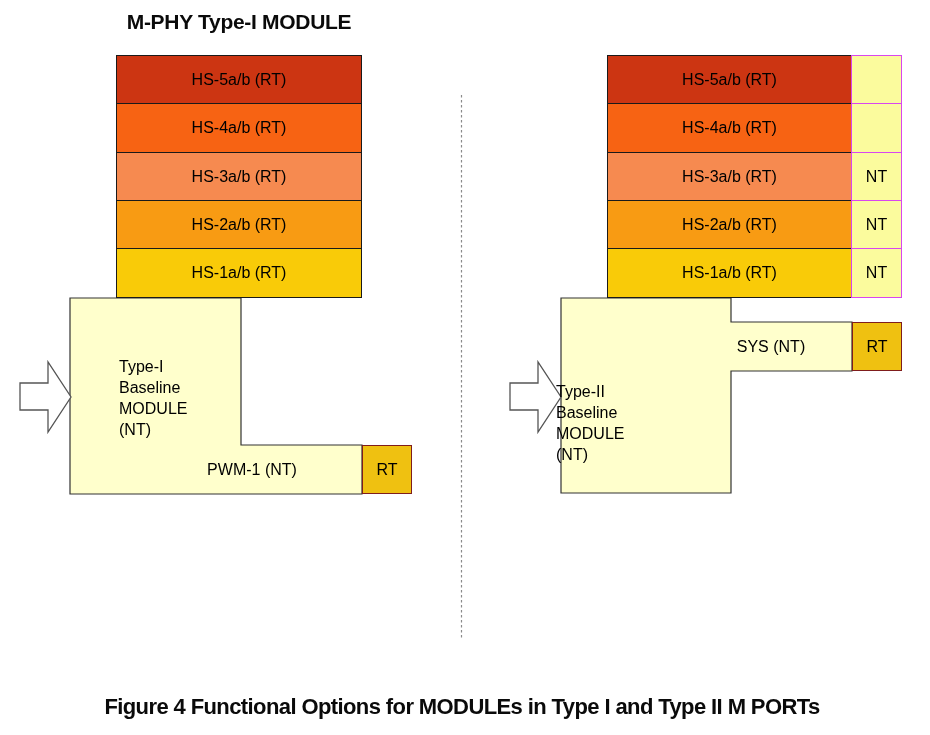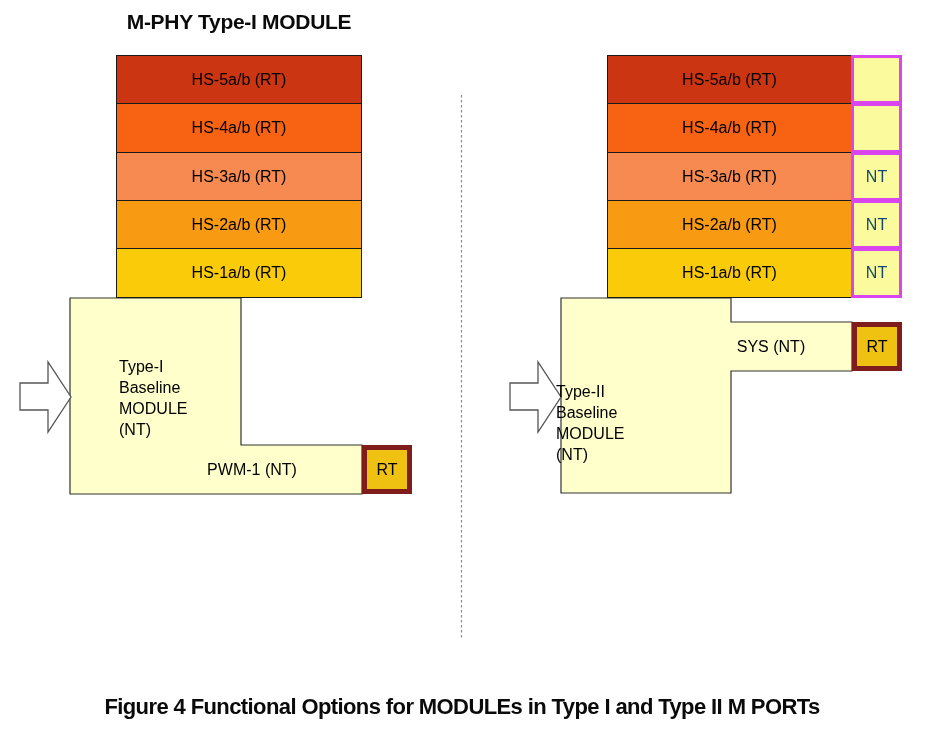--- a/index.html
+++ b/index.html
@@ -22,28 +22,28 @@
   .bar{
     position:absolute;
     box-sizing:border-box;
     border:1px solid #1a1a1a;
     display:flex;align-items:center;justify-content:center;
     font-size:16px;color:#000;text-align:center;
   }
   .nt-cell{
     position:absolute;
     box-sizing:border-box;
-    border:3px solid #d946ef;
+    border:1px solid #d946ef;
     display:flex;align-items:center;justify-content:center;
-    font-size:16px;color:#0c4a6e;
+    font-size:16px;color:#000000;
   }
   .rt-box{
     position:absolute;
     box-sizing:border-box;
-    border:5px solid #7f1d1d;
+    border:1px solid #7f1d1d;
     display:flex;align-items:center;justify-content:center;
     font-size:16px;color:#000;
   }
   .module-label{
     position:absolute;
     font-size:16px;line-height:21px;color:#000;
     white-space:pre-line;
   }
   .lane-label{
     position:absolute;

